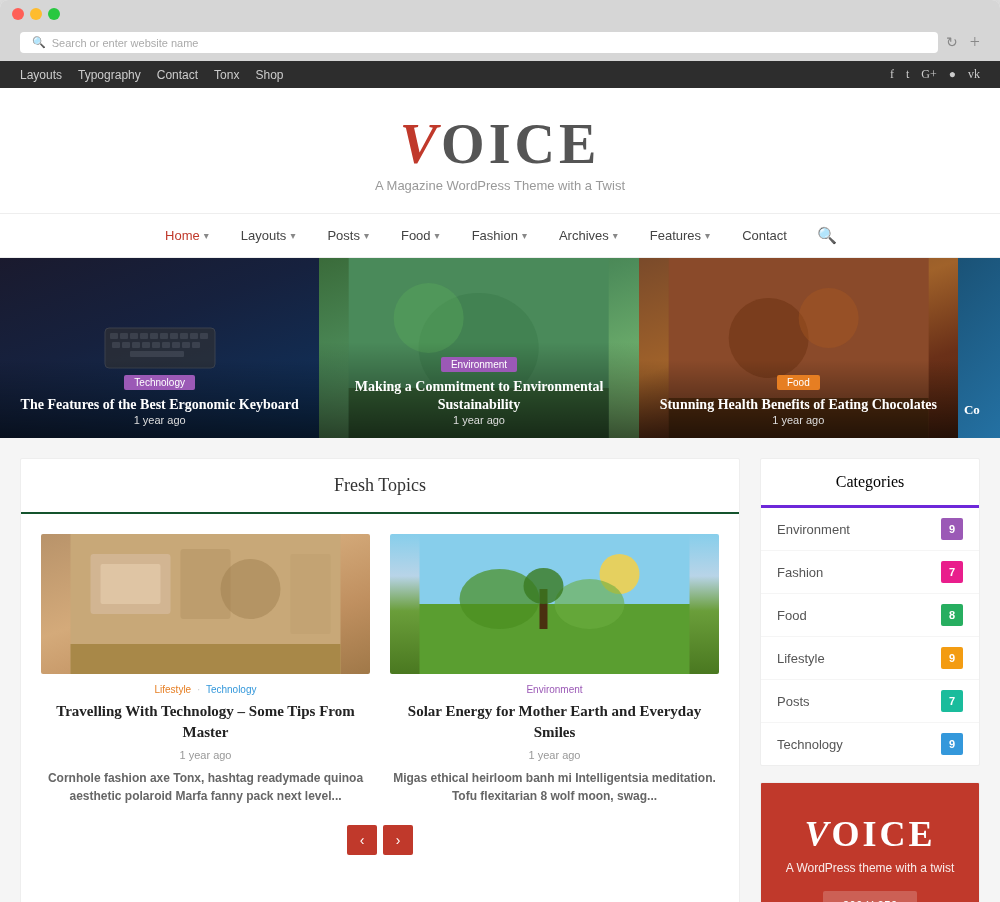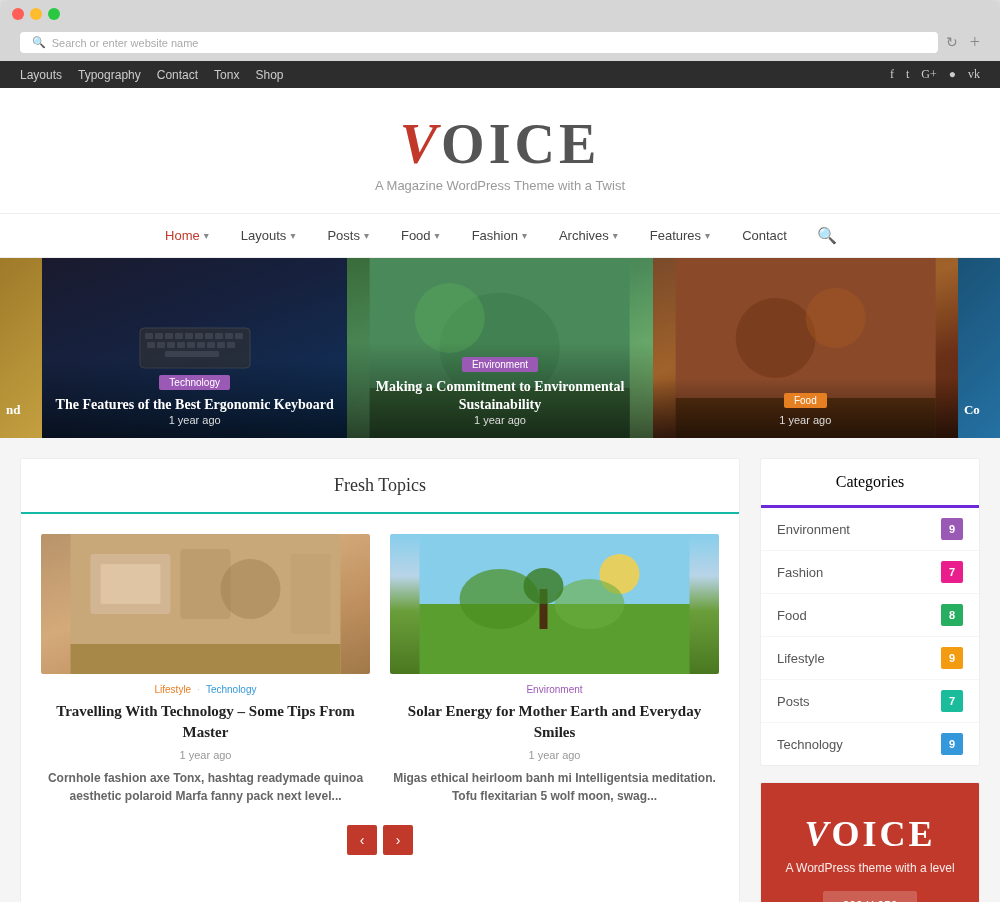--- a/index.html
+++ b/index.html
@@ -194,21 +194,21 @@
       border-radius: 2px;
       padding: 0 0 20px;
       border: 1px solid #eee;
     }
     .section-title {
       text-align: center;
       padding: 16px;
       font-family: Georgia, serif;
       font-size: 18px;
       color: #333;
-      border-bottom: 2px solid #14b8a6;
+      border-bottom: 2px solid #14532d;
       margin-bottom: 20px;
     }
     
     .articles-grid {
       display: grid;
       grid-template-columns: 1fr 1fr;
       gap: 20px;
       padding: 0 20px;
     }
     
@@ -430,23 +430,20 @@
       <div class="nav-item">Food <span class="caret">▾</span></div>
       <div class="nav-item">Fashion <span class="caret">▾</span></div>
       <div class="nav-item">Archives <span class="caret">▾</span></div>
       <div class="nav-item">Features <span class="caret">▾</span></div>
       <div class="nav-item">Contact</div>
       <div class="nav-search">🔍</div>
     </nav>
 
     <div class="hero-slider">
 
-      <div class="hero-slide slide-partial-left" style="flex:0 0 42px; background: linear-gradient(135deg, #9e7a2a, #c4a040); position:relative;">
-        <div style="position:absolute; bottom:20px; left:6px; color:white; font-size:13px; font-weight:bold; font-family:Georgia,serif;">nd</div>
-      </div>
 
       <div class="hero-slide">
         <div class="keyboard-visual">
           <svg width="120" height="60" viewBox="0 0 120 60" class="keyboard-svg">
             <rect x="5" y="10" width="110" height="40" rx="4" fill="#333" stroke="#555" stroke-width="1"></rect>
             <rect x="10" y="15" width="8" height="6" rx="1" fill="#555"></rect>
             <rect x="20" y="15" width="8" height="6" rx="1" fill="#555"></rect>
             <rect x="30" y="15" width="8" height="6" rx="1" fill="#555"></rect>
             <rect x="40" y="15" width="8" height="6" rx="1" fill="#555"></rect>
             <rect x="50" y="15" width="8" height="6" rx="1" fill="#555"></rect>
@@ -494,20 +491,21 @@
         <div style="width:100%;height:100%;background:linear-gradient(160deg,#7a4a2a 0%,#a0622a 40%,#6a3018 70%,#5a2810 100%);">
           <svg width="100%" height="100%" viewBox="0 0 260 180">
             <rect x="0" y="0" width="260" height="180" fill="#8a4a2a"></rect>
             <circle cx="100" cy="80" r="40" fill="#6a3010" opacity="0.5"></circle>
             <circle cx="160" cy="60" r="30" fill="#aa5a20" opacity="0.4"></circle>
             <rect x="0" y="140" width="260" height="40" fill="#5a3010"></rect>
           </svg>
         </div>
         <div class="slide-overlay">
           <div class="slide-badge badge-food">Food</div>
+          <div class="slide-title">Stunning Health Benefits of Eating Chocolates</div>
           <div class="slide-date">1 year ago</div>
         </div>
       </div>
 
       <div class="hero-slide slide-partial-right" style="flex:0 0 42px; background: linear-gradient(135deg, #1a5276, #2471a3); position:relative; overflow:hidden;">
         <div style="position:absolute; bottom:20px; left:6px; color:white; font-size:13px; font-weight:bold; font-family:Georgia,serif;margin-top:28px;">Co</div>
       </div>
     </div>
 
     <div class="main-content">
@@ -553,21 +551,21 @@
                   <rect x="120" y="55" width="8" height="40" fill="#4a3010"></rect>
                   <ellipse cx="124" cy="52" rx="20" ry="18" fill="#3a7a20" opacity="0.8"></ellipse>
                 </svg>
               </div>
             </div>
             <div class="article-categories">
               <span class="cat-environment">Environment</span>
             </div>
             <div class="article-title">Solar Energy for Mother Earth and Everyday Smiles</div>
             <div class="article-date">1 year ago</div>
-            <div class="article-excerpt">Migas ethical heirloom banh mi Intelligentsia meditation. Tofu flexitarian 5 wolf moon, swag...</div>
+            <div class="article-excerpt">Migas ethical heirloom banh mi Intelligentsia meditation. Tofu flexitarian 8 wolf moon, swag...</div>
           </div>
         </div>
 
         <div class="pagination">
           <div class="page-btn">‹</div>
           <div class="page-btn">›</div>
         </div>
       </div>
 
       <div class="sidebar">
@@ -600,21 +598,21 @@
               <span class="category-count count-blue">9</span>
             </div>
           </div>
         </div>
 
         <div class="widget">
           <div class="ad-widget">
             <div class="ad-logo">
               <span class="v">V</span><span>OICE</span>
             </div>
-            <div class="ad-tagline">A WordPress theme with a level</div>
+            <div class="ad-tagline">A WordPress theme with a twist</div>
             <div class="ad-size">300 X 250</div>
           </div>
         </div>
 
       </div>
     </div>
 
   </div>
 </div>
 

